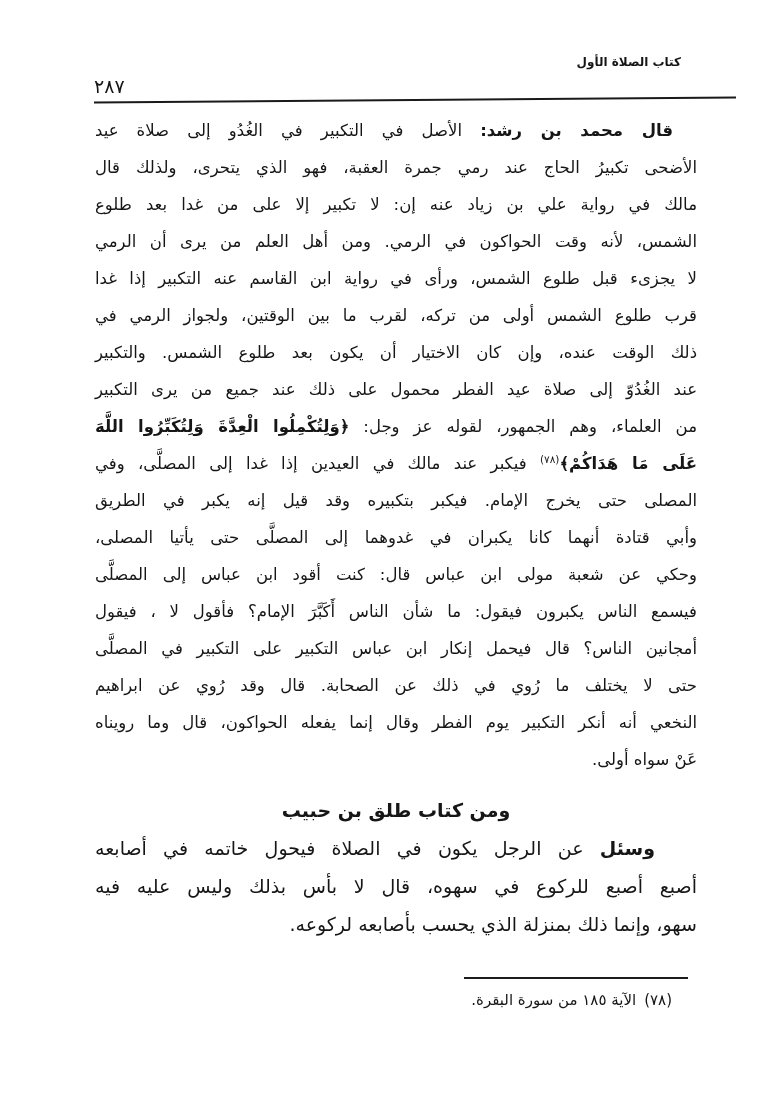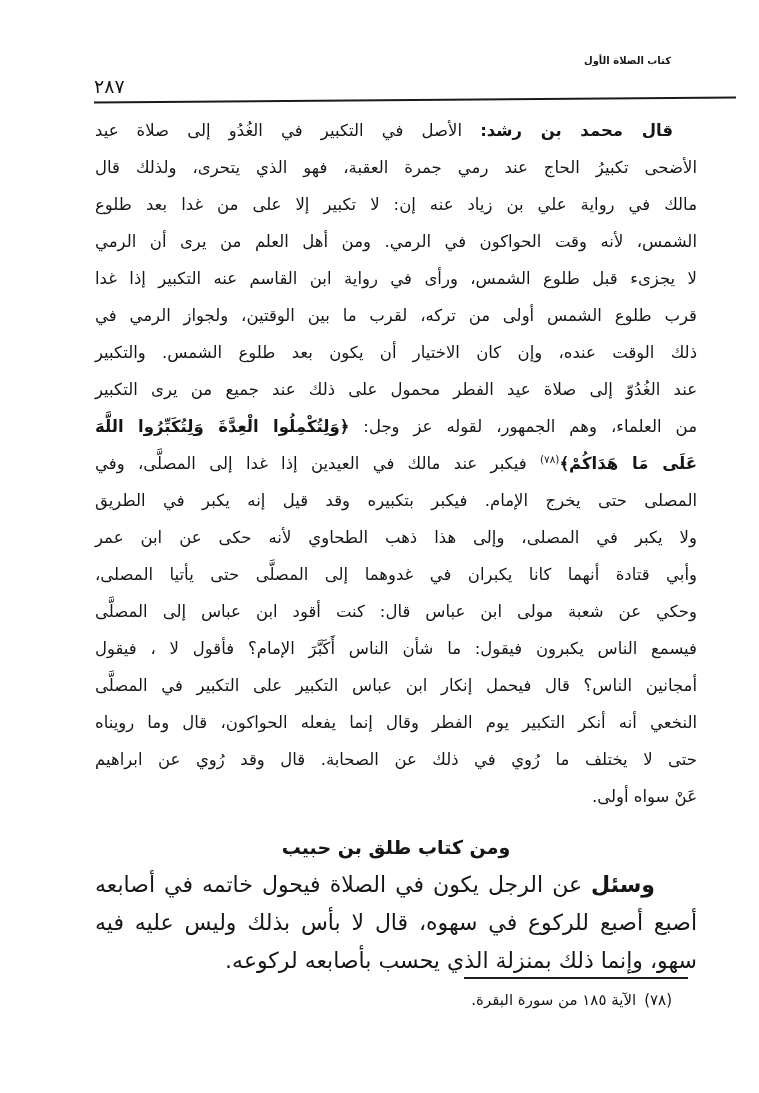--- a/index.html
+++ b/index.html
@@ -11,22 +11,22 @@
   }
   .page {
     position: relative;
     width: 759px; height: 1093px;
     background: #ffffff;
     direction: rtl;
     overflow: hidden;
   }
   
   .running-head {
-    position: absolute; top: 55px; right: 88px;
-    font-size: 10px; font-weight: bold; letter-spacing: 0.5px;
+    position: absolute; top: 55px; right: 78px;
+    font-size: 12px; font-weight: bold; letter-spacing: 0.5px;
   }
   .page-number {
     position: absolute; top: 75px; left: 94px;
     font-size: 19px; letter-spacing: 3px; direction: ltr;
   }
   .head-rule {
     position: absolute; top: 99px; left: 94px; width: 642px; height: 2px;
     background: #1a1a1a; transform: rotate(-0.45deg);
   }
   
@@ -36,21 +36,21 @@
   .endline { text-align: right; text-align-last: right; }
   .indent-p1 { padding-right: 24px; }
   .indent-p2 { padding-right: 42px; }
   .lead { font-weight: bold; }
   .verse { font-weight: bold; }
   sup.fnref { font-size: 10.5px; line-height: 0; }
   .section-heading {
     font-size: 19px; font-weight: bold; text-align: center;
     line-height: 32px; margin: 16px 0 3px 0;
   }
-  .p2 { font-size: 22px; line-height: 38px; }
+  .p2 { font-size: 19px; line-height: 38px; }
   
   .footnote-rule {
     position: absolute; top: 977px; right: 71px; width: 224px; height: 2px;
     background: #1c1c1c;
   }
   .footnote {
     position: absolute; top: 991px; right: 87px;
     font-size: 15px;
   }
   .footnote .marker { margin-left: 8px; }
@@ -80,27 +80,26 @@
       <div class="jline">عند الغُدُوّ إلى صلاة عيد الفطر محمول على ذلك عند جميع من يرى التكبير</div>
       <div class="jline">
         <span>من العلماء، وهم الجمهور، لقوله عز وجل:</span>
         <span class="verse">﴿وَلِتُكْمِلُوا الْعِدَّةَ وَلِتُكَبِّرُوا اللَّهَ</span>
       </div>
       <div class="jline">
         <span class="verse">عَلَى مَا هَدَاكُمْ﴾</span><sup class="fnref">(٧٨)</sup>
         <span>فيكبر عند مالك في العيدين إذا غدا إلى المصلَّى، وفي</span>
       </div>
       <div class="jline">المصلى حتى يخرج الإمام. فيكبر بتكبيره وقد قيل إنه يكبر في الطريق</div>
-      <div class="jline">ولا يكبر في المصلى، وإلى هذا ذهب الطحاوي لأنه حكى عن ابن عمر</div>
       <div class="jline">وأبي قتادة أنهما كانا يكبران في غدوهما إلى المصلَّى حتى يأتيا المصلى،</div>
       <div class="jline">وحكي عن شعبة مولى ابن عباس قال: كنت أقود ابن عباس إلى المصلَّى</div>
       <div class="jline">فيسمع الناس يكبرون فيقول: ما شأن الناس أَكَبَّرَ الإمام؟ فأقول لا ، فيقول</div>
       <div class="jline">أمجانين الناس؟ قال فيحمل إنكار ابن عباس التكبير على التكبير في المصلَّى</div>
+      <div class="jline">حتى لا يختلف ما رُوي في ذلك عن الصحابة. قال وقد رُوي عن ابراهيم</div>
       <div class="jline">النخعي أنه أنكر التكبير يوم الفطر وقال إنما يفعله الحواكون، قال وما رويناه</div>
-      <div class="jline">حتى لا يختلف ما رُوي في ذلك عن الصحابة. قال وقد رُوي عن ابراهيم</div>
       <div class="endline">عَنْ سواه أولى.</div>
     </div>
 
     <div class="section-heading">ومن كتاب طلق بن حبيب</div>
 
     <div class="p2">
       <div class="jline indent-p2">
         <span class="lead">وسئل</span>
         <span>عن الرجل يكون في الصلاة فيحول خاتمه في أصابعه</span>
       </div>

